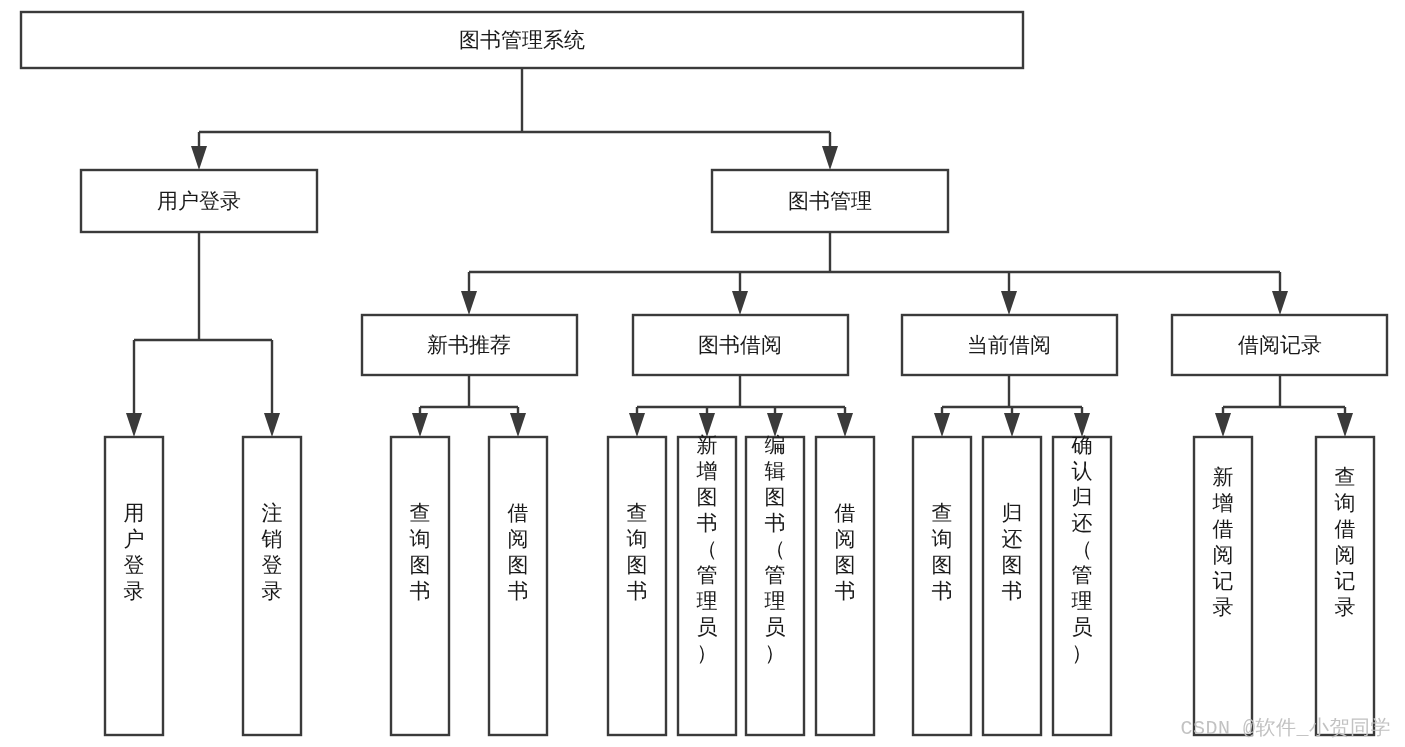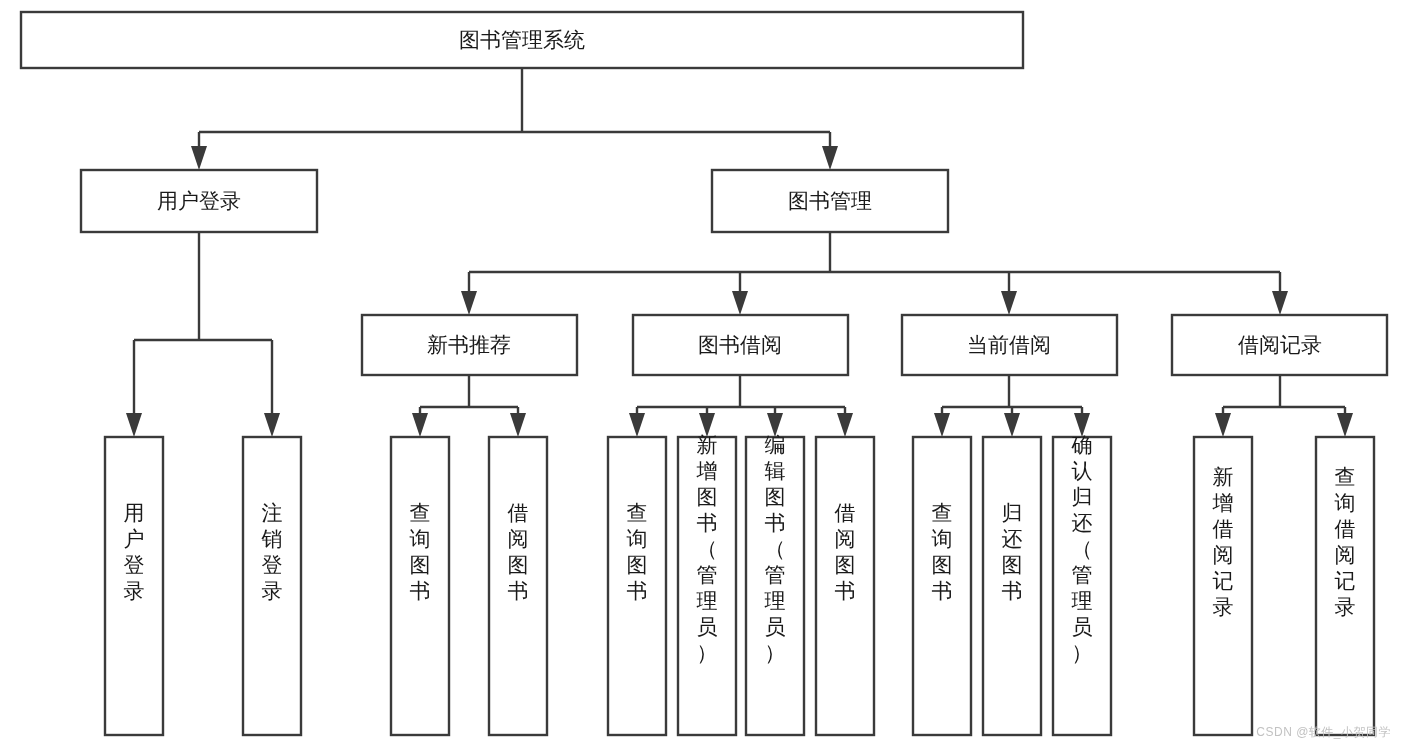--- a/index.html
+++ b/index.html
@@ -45,22 +45,22 @@
     fill: none;
   }
   .arrow-head {
     fill: #3a3a3a;
     stroke: none;
   }
   .watermark {
     position: absolute;
     right: 14px;
     bottom: 6px;
-    font-family: Liberation Sans, sans-serif;
-    font-size: 12px;
+    font-family: Liberation Mono, monospace;
+    font-size: 20px;
     color: #c2c2c2;
     letter-spacing: 0.5px;
     white-space: nowrap;
     user-select: none;
   }
 </style>
 </head>
 <body>
 
 <svg id="diagram" viewBox="0 0 1405 747">

